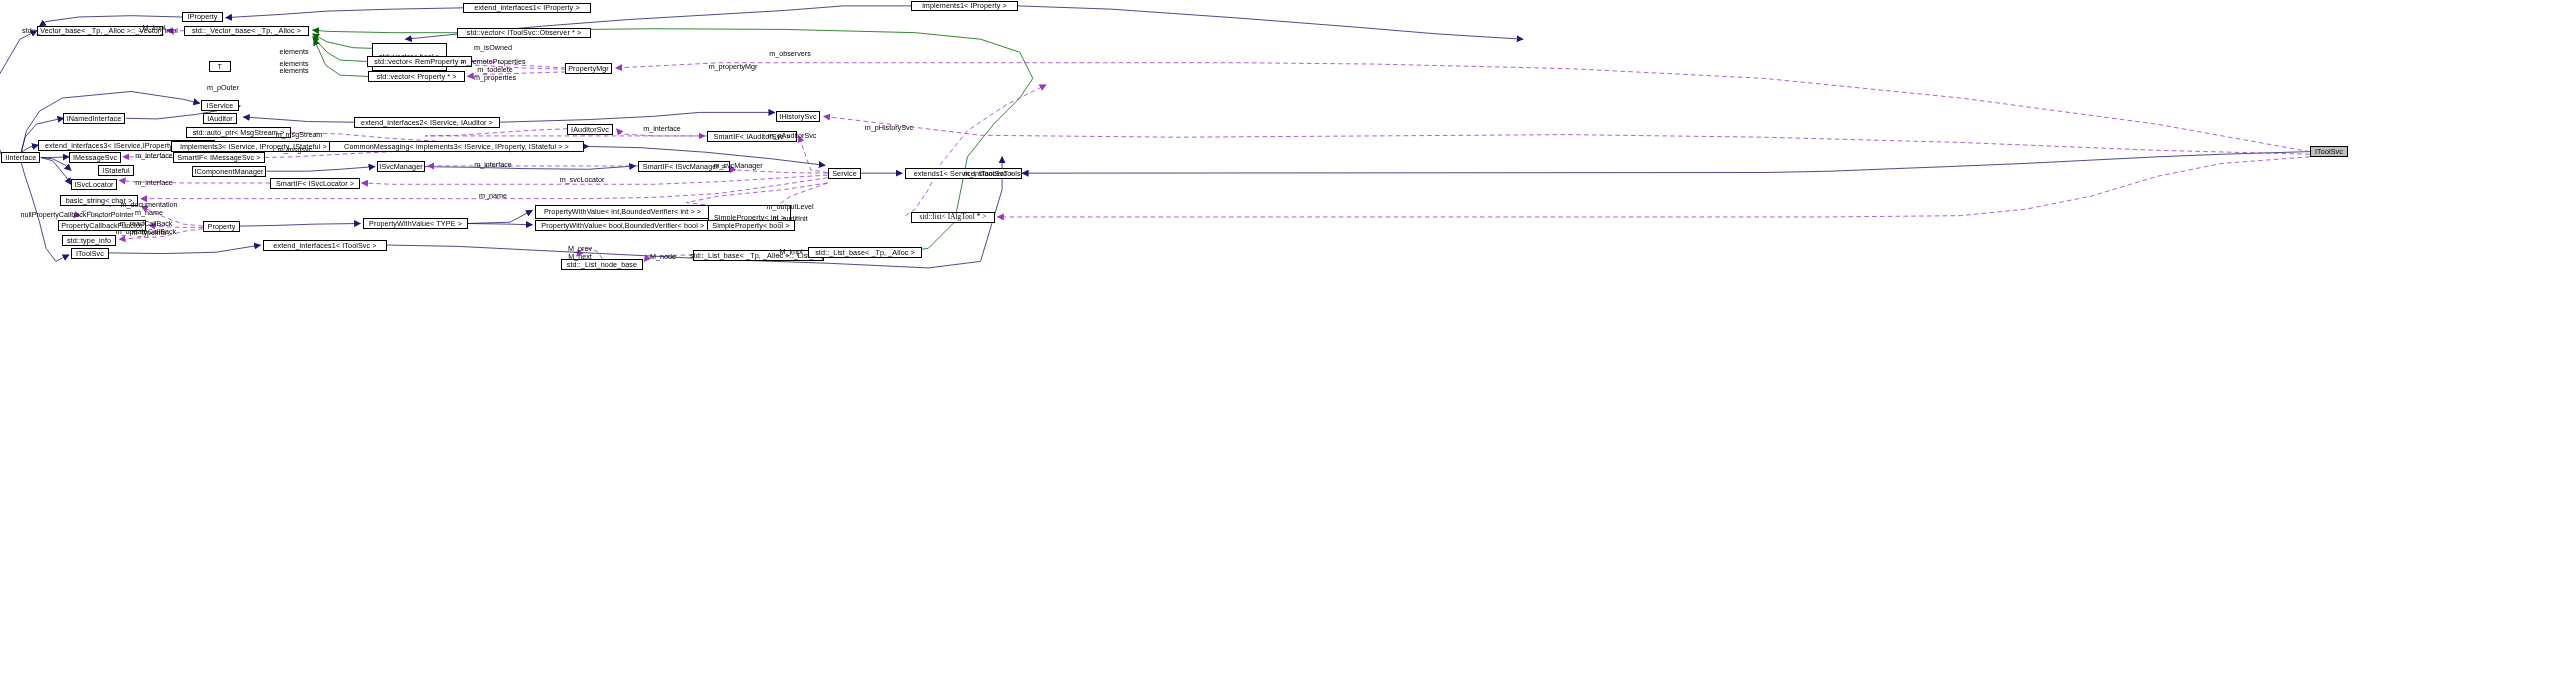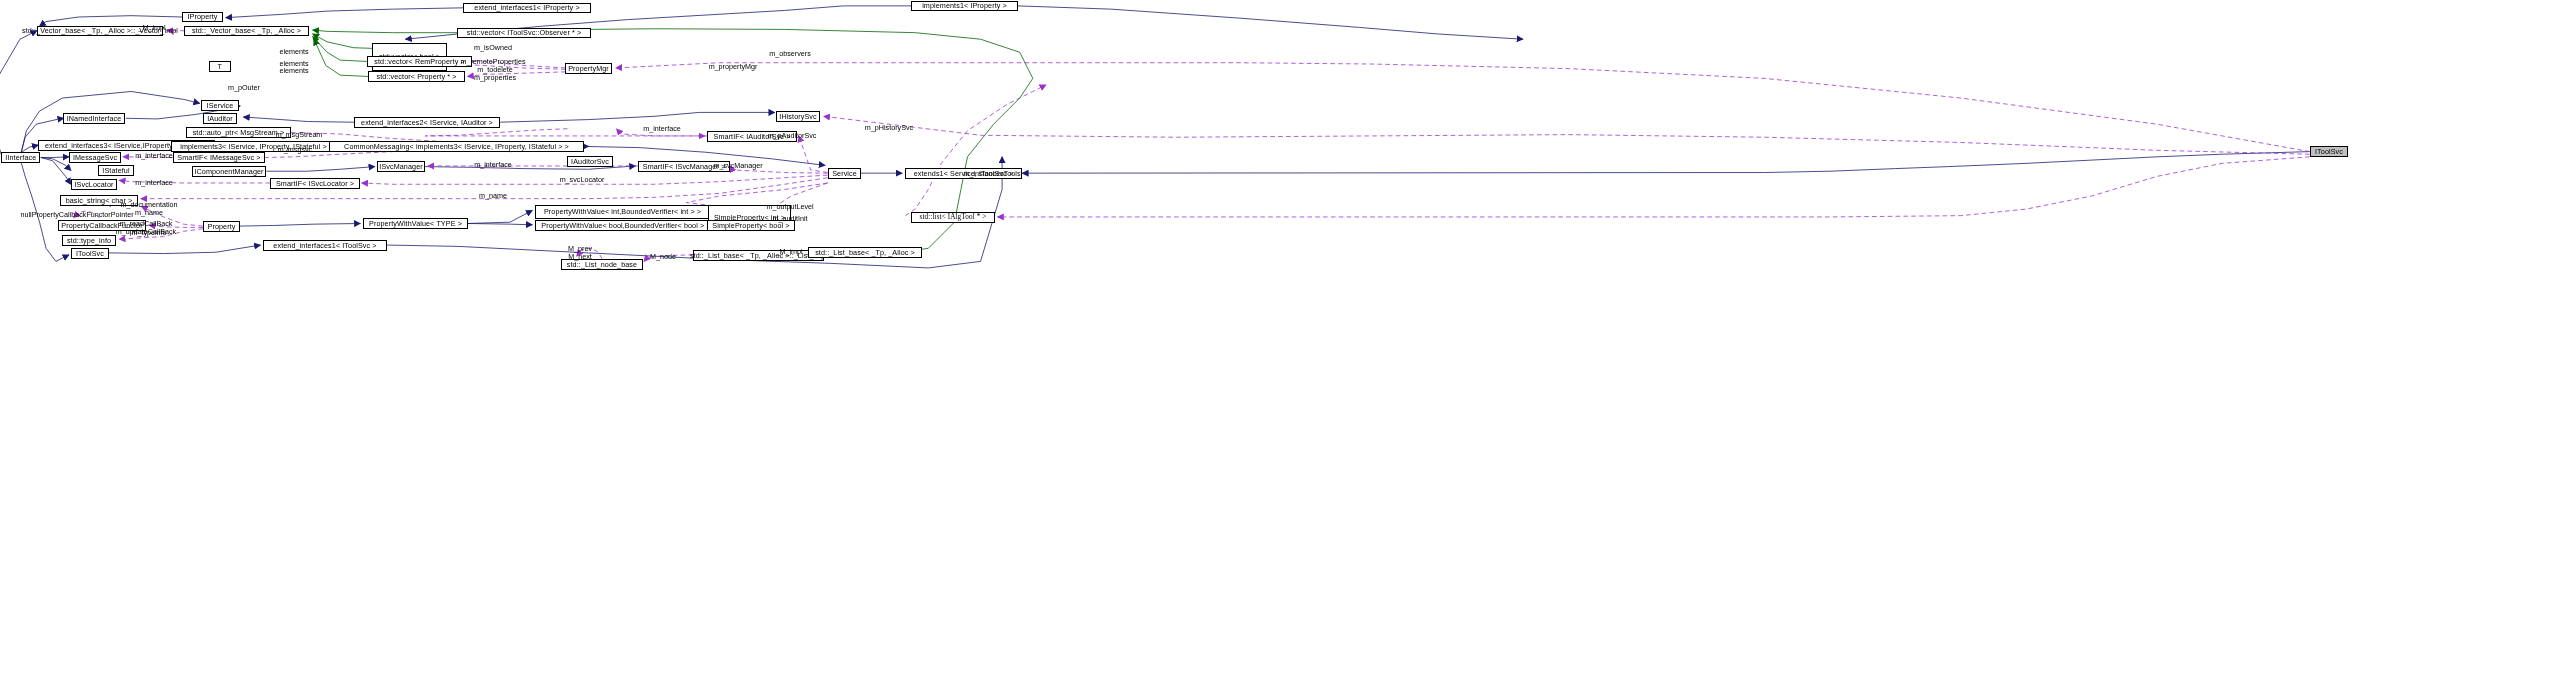--- a/index.html
+++ b/index.html
@@ -153,21 +153,21 @@
       <div class="node" style="left: 372px; top: 43px; width: 75px; height: 28px;">std::vector&lt; bool &gt;</div>
       <div class="node" style="left: 209px; top: 61px; width: 21.6px; height: 10.5px;">T</div>
       <div class="node" style="left: 367px; top: 56px; width: 105px; height: 10.5px;">std::vector&lt; RemProperty &gt;</div>
       <div class="node" style="left: 368px; top: 71px; width: 97px; height: 10.5px;">std::vector&lt; Property * &gt;</div>
       <div class="node" style="left: 565px; top: 63px; width: 47px; height: 10.5px;">PropertyMgr</div>
       <div class="node" style="left: 201px; top: 100px; width: 38px; height: 10.5px;">IService</div>
       <div class="node" style="left: 63px; top: 113px; width: 62px; height: 10.5px;">INamedInterface</div>
       <div class="node" style="left: 203px; top: 113px; width: 34px; height: 10.5px;">IAuditor</div>
       <div class="node" style="left: 354px; top: 117px; width: 146px; height: 10.5px;">extend_interfaces2&lt; IService, IAuditor &gt;</div>
       <div class="node" style="left: 776px; top: 111px; width: 44px; height: 10.5px;">IHistorySvc</div>
-      <div class="node" style="left: 567px; top: 124px; width: 46px; height: 10.5px; margin-top: 32px;">IAuditorSvc</div>
+      <div class="node" style="left: 567px; top: 124px; width: 46px; height: 10.5px;">IAuditorSvc</div>
       <div class="node" style="left: 707px; top: 131px; width: 90px; height: 10.5px;">SmartIF&lt; IAuditorSvc &gt;</div>
       <div class="node" style="left: 38px; top: 140px; width: 177px; height: 10.5px;">extend_interfaces3&lt; IService,IProperty,IStateful &gt;</div>
       <div class="node" style="left: 186px; top: 127px; width: 105px; height: 10.5px;">std::auto_ptr&lt; MsgStream &gt;</div>
       <div class="node" style="left: 171px; top: 141px; width: 165px; height: 10.5px;">implements3&lt; IService, IProperty, IStateful &gt;</div>
       <div class="node" style="left: 329px; top: 141px; width: 255px; height: 10.5px;">CommonMessaging&lt; implements3&lt; IService, IProperty, IStateful &gt; &gt;</div>
       <div class="node focus" style="left: 2310px; top: 146px; width: 38px; height: 10.5px;">IToolSvc</div>
       <div class="node" style="left: 69px; top: 152px; width: 52px; height: 10.5px;">IMessageSvc</div>
       <div class="node" style="left: 173px; top: 152px; width: 92px; height: 10.5px;">SmartIF&lt; IMessageSvc &gt;</div>
       <div class="node" style="left: 1.3px; top: 152px; width: 39px; height: 10.5px;">IInterface</div>
       <div class="node" style="left: 377px; top: 161px; width: 48px; height: 10.5px;">ISvcManager</div>
@@ -197,21 +197,21 @@
   <div id="labels-layer">
       <div class="edge-label" style="left: 152px; top: 24px;">_M_impl</div>
       <div class="edge-label" style="left: 294px; top: 48px;">elements</div>
       <div class="edge-label" style="left: 294px; top: 60px;">elements</div>
       <div class="edge-label" style="left: 294px; top: 67px;">elements</div>
       <div class="edge-label" style="left: 493px; top: 44px;">m_isOwned</div>
       <div class="edge-label" style="left: 790px; top: 50px;">m_observers</div>
       <div class="edge-label" style="left: 493px; top: 58px;">m_remoteProperties</div>
       <div class="edge-label" style="left: 733px; top: 63px;">m_propertyMgr</div>
       <div class="edge-label" style="left: 495px; top: 66px;">m_todelete<br>m_properties</div>
-      <div class="edge-label" style="left: 224px; top: 84px; padding-left: 40px;">m_pOuter</div>
+      <div class="edge-label" style="left: 203px; top: 84px; padding-left: 40px;">m_pOuter</div>
       <div class="edge-label" style="left: 889px; top: 124px;">m_pHistorySvc</div>
       <div class="edge-label" style="left: 662px; top: 125px;">m_interface</div>
       <div class="edge-label" style="left: 792px; top: 132px;">m_pAuditorSvc</div>
       <div class="edge-label" style="left: 299px; top: 131px;">m_msgStream</div>
       <div class="edge-label" style="left: 295px; top: 146px;">m_msgsvc</div>
       <div class="edge-label" style="left: 154px; top: 152px;">m_interface</div>
       <div class="edge-label" style="left: 493px; top: 161px;">m_interface</div>
       <div class="edge-label" style="left: 738px; top: 162px;">m_svcManager</div>
       <div class="edge-label" style="left: 992px; top: 170px;">m_instancesTools</div>
       <div class="edge-label" style="left: 154px; top: 179px;">m_interface</div>

